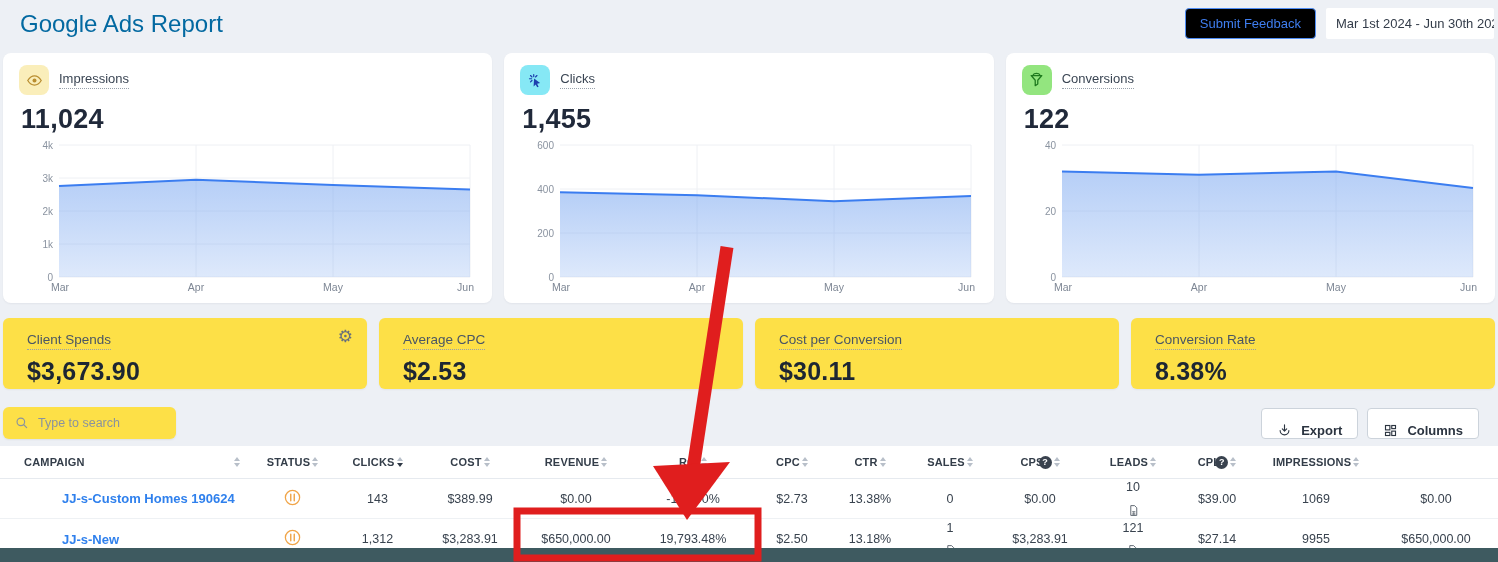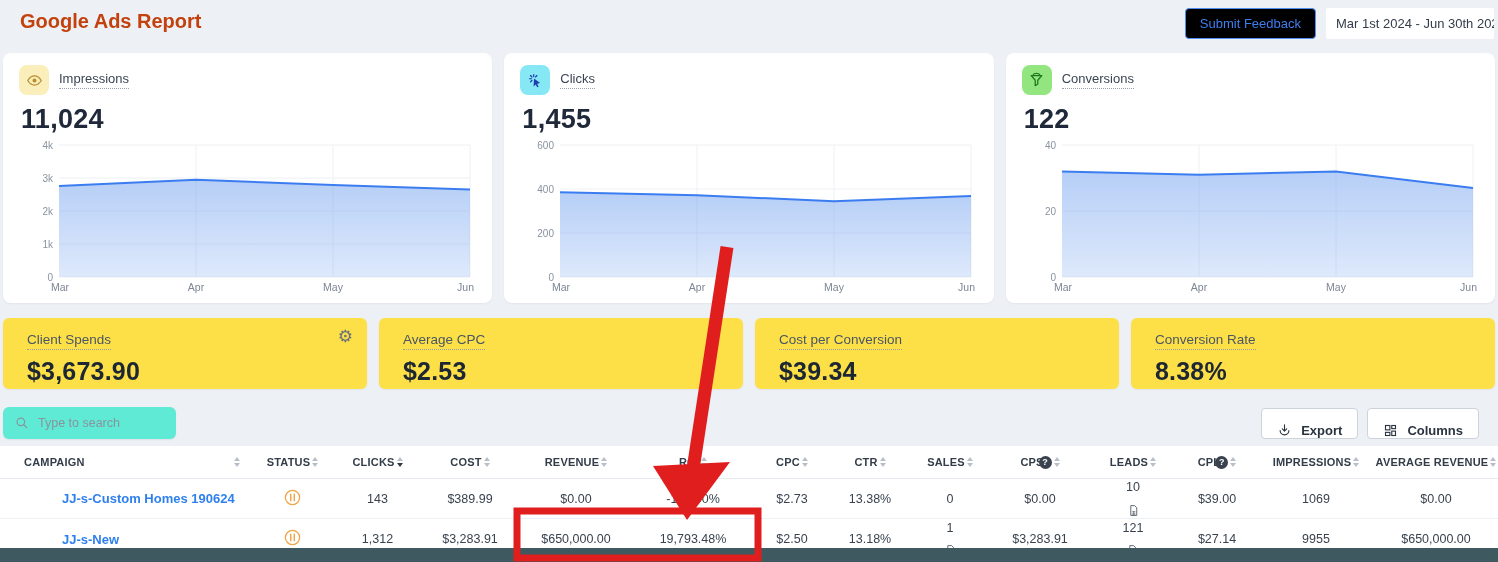--- a/index.html
+++ b/index.html
@@ -5,41 +5,41 @@
   * { box-sizing: border-box; margin: 0; padding: 0; }
   html,body { width:1498px; height:562px; overflow:hidden; }
   body {
     font-family: "Liberation Sans", sans-serif;
     background:#edf0f5;
     position:relative;
     color:#39434f;
   }
   
   .topbar{ display:flex; align-items:flex-start; justify-content:space-between; padding:8px 4px 0 20px; height:44px;}
-  .page-title{ font-size:20px; font-weight:700; color:#c2410c; padding-top:2px;}
+  .page-title{ font-size:24px; font-weight:400; color:#0369a1; padding-top:2px;}
   .topbar-right{ display:flex; align-items:center; gap:10px;}
   .feedback-btn{ background:#000000; border:1px solid #4f8df5; color:#3f7ef0; font-size:13px; padding:7px 14px; border-radius:4px; cursor:pointer; font-family:"Liberation Sans",sans-serif;}
   .date-box{ background:#fff; padding:8px 10px; font-size:13px; color:#333c49; border-radius:2px; width:168px; white-space:nowrap; overflow:hidden;}
   
   .metric-row{ display:flex; gap:12px; padding:0 3px; margin-top:9px;}
   .metric-card{ flex:1; background:#fff; border-radius:8px; padding:12px 16px 6px; height:250px; box-shadow:0 1px 2px rgba(16,24,40,.05);}
   .metric-head{ display:flex; align-items:center; gap:10px;}
   .metric-icon{ width:30px; height:30px; border-radius:8px; display:flex; align-items:center; justify-content:center;}
   .metric-label{ font-size:13px; color:#3a4553; border-bottom:1px dotted #98a1ab; padding-bottom:2px;}
   .metric-value{ font-size:27px; font-weight:700; color:#20293a; margin:9px 0 4px 2px; letter-spacing:.3px;}
   .chart{ width:100%; height:158px;}
   
   .stat-row{ display:flex; gap:12px; padding:0 3px; margin-top:15px;}
   .stat-card{ flex:1; background:#fde047; border-radius:6px; padding:12px 24px; height:71px; position:relative; box-shadow:0 1px 2px rgba(16,24,40,.05);}
   .stat-label{ font-size:13.5px; color:#4a5664; border-bottom:1px dotted #98a1ab; padding-bottom:2px; display:inline-block;}
   .stat-value{ font-size:25px; font-weight:700; color:#1d2633; margin-top:7px; letter-spacing:.2px;}
   .gear{ position:absolute; top:10px; right:14px; font-size:17px; color:#67707c; cursor:pointer; line-height:1;}
   
   .toolbar{ display:flex; justify-content:space-between; align-items:center; margin-top:18px; padding:0 3px; height:32px;}
-  .search-box{ width:173px; height:32px; background:#5eead4; border-radius:6px; display:flex; align-items:center; gap:9px; padding:0 12px; box-shadow:0 1px 2px rgba(16,24,40,.07);}
+  .search-box{ width:173px; height:32px; background:#fde047; border-radius:6px; display:flex; align-items:center; gap:9px; padding:0 12px; box-shadow:0 1px 2px rgba(16,24,40,.07);}
   .search-box input{ border:none; outline:none; font-size:12.5px; color:#39434f; width:120px; font-family:"Liberation Sans",sans-serif; background:transparent;}
   .search-box input::placeholder{ color:#8a939e;}
   .btn-group{ display:flex; gap:9px; padding-right:16px;}
   .tool-btn{ height:31px; background:#fff; border:1px solid #ccd3db; border-radius:4px; display:flex; align-items:flex-end; gap:9px; padding:0 15px; font-size:13px; font-weight:700; color:#2b3440; cursor:pointer; font-family:"Liberation Sans",sans-serif;}
   
   .table{ margin-top:7px; background:#fff; width:100%;}
   .tgrid{ display:grid; grid-template-columns:250px 85px 85px 100px 112px 122px 76px 80px 80px 100px 86px 82px 116px 124px; align-items:center;}
   .thead{ height:33px; border-bottom:1px solid #e6eaef;}
   .th{ display:flex; align-items:center; justify-content:center; gap:2px; font-size:11px; font-weight:700; color:#333d49; letter-spacing:.2px; cursor:pointer; height:100%;}
   .th.campaign{ justify-content:space-between; padding:0 10px 0 24px;}
@@ -192,21 +192,21 @@
     <span class="stat-label">Client Spends</span>
     <span class="gear">⚙</span>
     <div class="stat-value">$3,673.90</div>
   </div>
   <div class="stat-card">
     <span class="stat-label">Average CPC</span>
     <div class="stat-value">$2.53</div>
   </div>
   <div class="stat-card">
     <span class="stat-label">Cost per Conversion</span>
-    <div class="stat-value">$39.34</div>
+    <div class="stat-value">$30.11</div>
   </div>
   <div class="stat-card">
     <span class="stat-label">Conversion Rate</span>
     <div class="stat-value">8.38%</div>
   </div>
 </div>
 
 <div class="toolbar">
   <div class="search-box">
     <span style="display:inline-flex">
@@ -326,27 +326,20 @@
     <div class="th">
         <span>CPL</span>
         <span class="help">?</span>
         <span class="sort">
           <i class="up"></i>
           <i class="dn"></i>
         </span>
       </div>
     <div class="th">
         <span>IMPRESSIONS</span>
-        <span class="sort">
-          <i class="up"></i>
-          <i class="dn"></i>
-        </span>
-      </div>
-    <div class="th">
-        <span>AVERAGE REVENUE</span>
         <span class="sort">
           <i class="up"></i>
           <i class="dn"></i>
         </span>
       </div>
   </div>
 
   <div class="tgrid trow">
     <div class="td campaign"><a class="camp-link">JJ-s-Custom Homes 190624</a></div>
     <div class="td pausewrap"><span class="pause-wrap">

